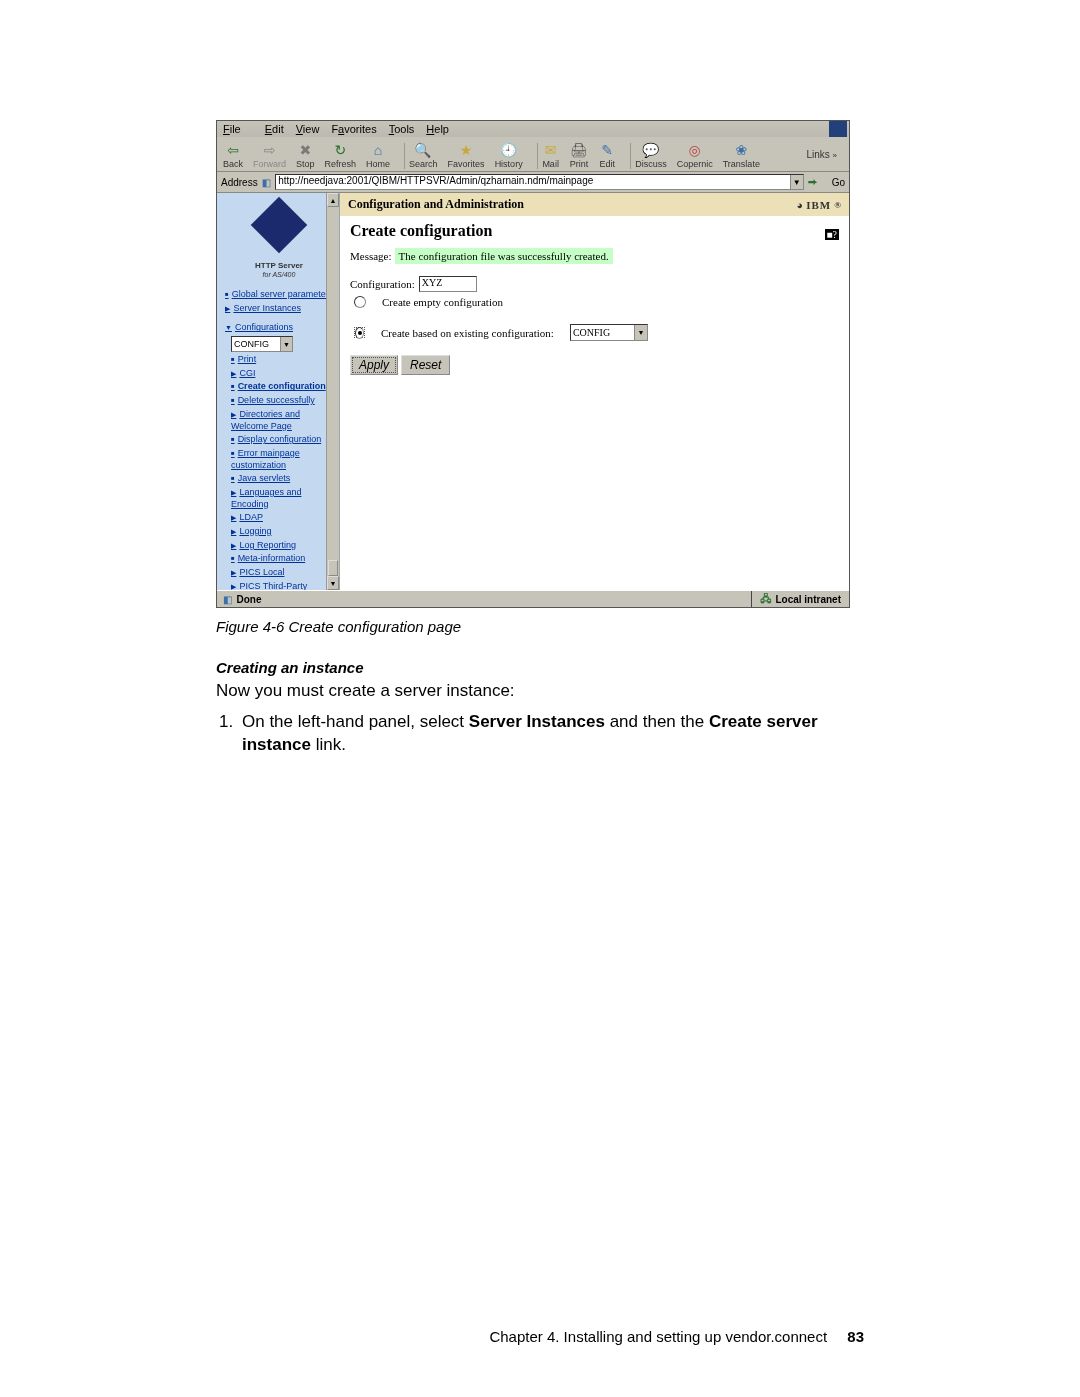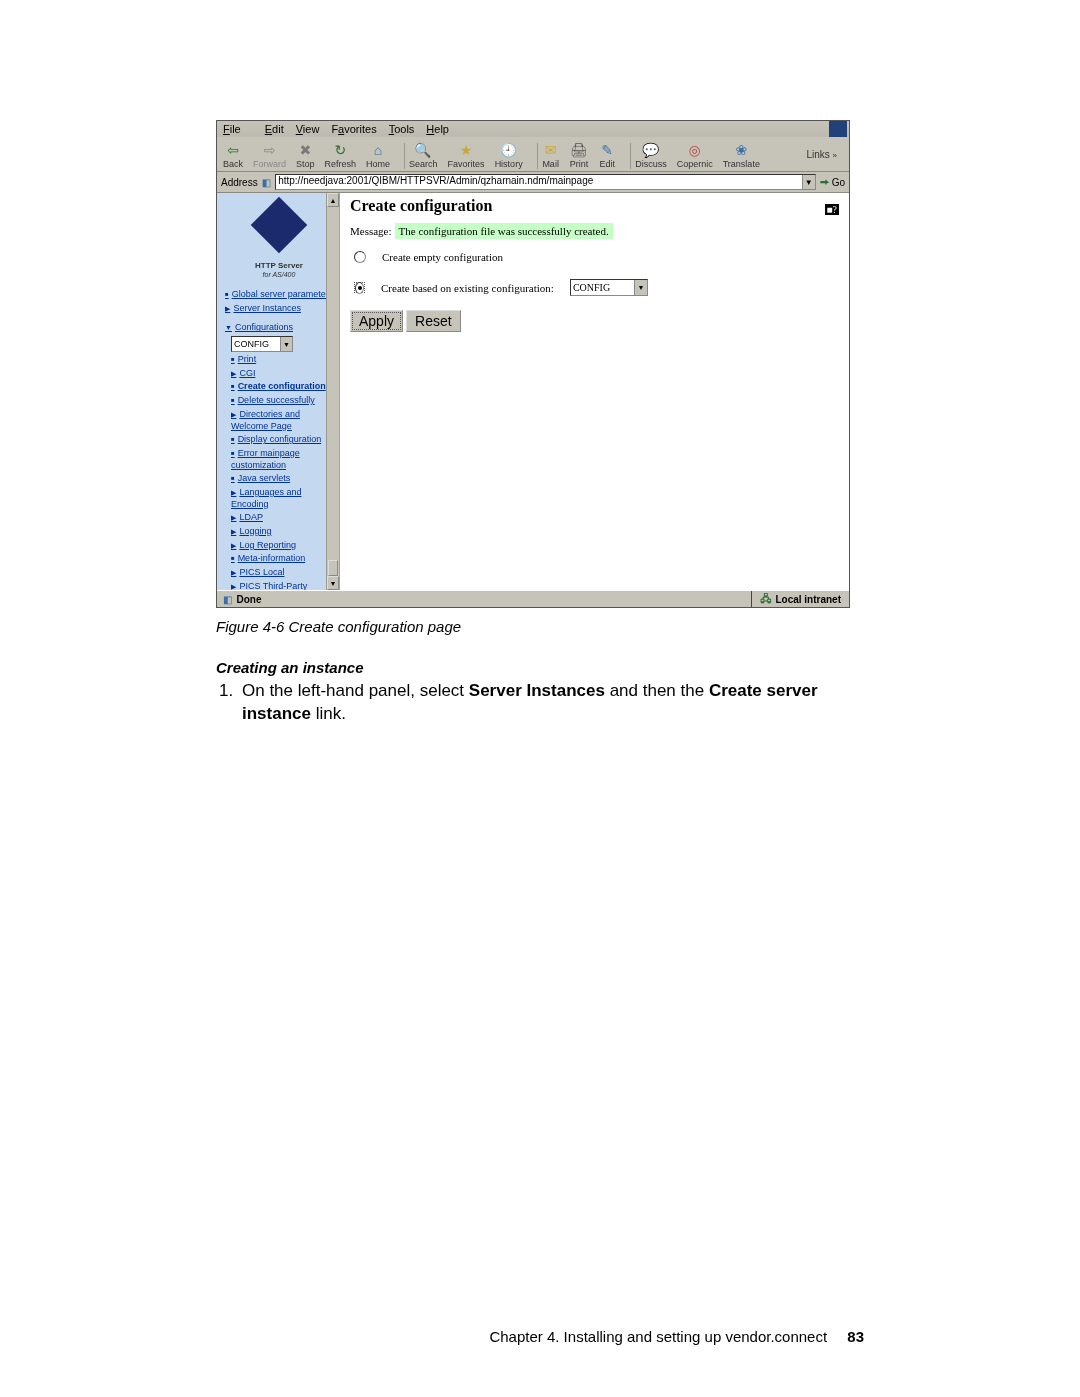--- a/index.html
+++ b/index.html
@@ -112,21 +112,21 @@
   .h2-help { margin-left:auto; font-size:10px; background:#000; color:#fff; padding:0 2px;}
   .msg-box { background: #c6ffc6; border: 0; font-size: 11px; padding: 2px 4px; display:inline-block; margin: 2px 0 8px 0;}
   .form-row { margin: 4px 0; font-size: 11px; display:flex; align-items:center; gap:4px;}
   .form-input { border: 1px inset #888; background:#fff; height:14px; font-size:10px; padding:0 2px; width:52px;}
   .form-select { border: 1px inset #888; background:#fff; height:15px; font-size:10px; padding:0 14px 0 2px; width:60px; position:relative; display:inline-flex; align-items:center;}
   .form-select .dd { position:absolute; right:0; top:0; bottom:0; width:12px; background:#c6c3b9; border-left:1px solid #888; display:flex; align-items:center; justify-content:center; font-size:7px;}
   .radio-row { margin: 4px 0 4px 4px; font-size: 11px; display:flex; align-items:center; gap:16px;}
   .radio-circle {width:10px;height:10px;border-radius:50%;border:1px inset #888;background:#fff;display:inline-flex;align-items:center;justify-content:center;}
   .radio-dot-sel {width:9px;height:9px;border:1px dotted #555;display:inline-flex;align-items:center;justify-content:center;}
   .radio-dot {width:4px;height:4px;border-radius:50%;background:#000;}
-  .btn { background: #c6c3b9; border: 1px outset #ddd; font-size: 14px; padding: 2px 8px; font-family: Tahoma, sans-serif; cursor:pointer;}
+  .btn { background: #c6c3b9; border: 1px outset #ddd; font-size: 12px; padding: 2px 8px; font-family: Tahoma, sans-serif; cursor:pointer;font-style:italic;}
   .btn.boxed { outline: 1px dotted #555; outline-offset: -3px; }
   .status-bar {
     background: #c6c3b9; border-top: 1px solid #fff;
     display:flex; align-items:center; font-size: 10px; height: 16px;
   }
   .status-left { background:#c6c3b9; padding: 0 6px; display:flex; align-items:center; gap:4px; flex:1;}
   .status-right { padding: 0 8px; display:flex; align-items:center; gap:4px; border-left:1px inset #999; height:100%; font-weight:bold;}
   .caption { font-style: italic; font-size: 15px; font-family: Arial, sans-serif; margin: 10px 0 24px 0; color:#000;}
   .section-h { font-style: italic; font-weight: bold; font-size: 15px; font-family: Arial, sans-serif; margin: 0 0 4px 0; }
   .body-text { font-size: 17px; font-family: Arial, sans-serif; line-height: 1.35; margin: 0 0 8px 0;}
@@ -224,21 +224,21 @@
   </div>
 
   <div class="addr-bar">
     <span>Address</span>
     <span style="margin-left:4px;color:#3a6fa8;">◧</span>
     <div class="addr-input">
       <span>http://needjava:2001/QIBM/HTTPSVR/Admin/qzharnain.ndm/mainpage</span>
       <div class="addr-dd-arrow">▼</div>
     </div>
     <span style="color:#2a6f2f;">⮕</span>
-    <span style="margin-left:2px;">Go</span>
+    <span style="margin-left:14px;">Go</span>
   </div>
 
   <div class="content-frame">
 
     <div class="sidebar">
       <div class="logo-block">
         <div>
           <div class="logo-diamond"></div>
         </div>
       </div>
@@ -269,27 +269,39 @@
       <a class="nav-link nav-tri nav-indent1">PICS Third-Party</a>
 
       <div class="sidebar-scroll">
         <div class="up">▲</div>
         <div class="thumb"></div>
         <div class="down" style="position:absolute;bottom:0;left:0;right:0;">▼</div>
       </div>
     </div>
 
     <div class="main-panel">
+      <div class="header-band">
+        <span>Configuration and Administration</span>
+        <span class="ibm-badge">
+              <span style="font-weight:bold;">◕</span> 
+              <span style="letter-spacing:1px;">IBM</span>
+              <sub>®</sub>
+            </span>
+      </div>
       <div class="h2-line">
         <h2>Create configuration</h2>
         <span class="h2-help">■?</span>
       </div>
       <div>
         <span style="font-size:11px;">Message:</span>
         <span class="msg-box">The configuration file was successfully created.</span>
+      </div>
+      <div class="form-row">
+        <span>Configuration:</span>
+        <span class="form-input">XYZ</span>
       </div>
       <div class="radio-row">
         <span class="radio-circle"></span>
         <span>Create empty configuration</span>
       </div>
       <div style="height:8px;"></div>
       <div class="radio-row">
         <span class="radio-dot-sel">
               <span class="radio-circle">
                 <span class="radio-dot"></span>
@@ -318,20 +330,21 @@
       <span style="color:#2a6f2f;">🖧</span>
       <span>Local intranet</span>
     </div>
   </div>
 
 </div>
 
 <div class="caption">Figure 4-6   Create configuration page</div>
 
 <div class="section-h">Creating an instance</div>
+<p class="body-text">Now you must create a server instance:</p>
 <ol class="steps">
   <li>
     <span>On the left-hand panel, select </span><b>Server Instances</b><span> and then the </span><b>Create server instance</b><span> link.</span>
   </li>
 </ol>
 
 </div>
 
 <div class="footer">
   <span>Chapter 4. Installing and setting up vendor.connect</span>

